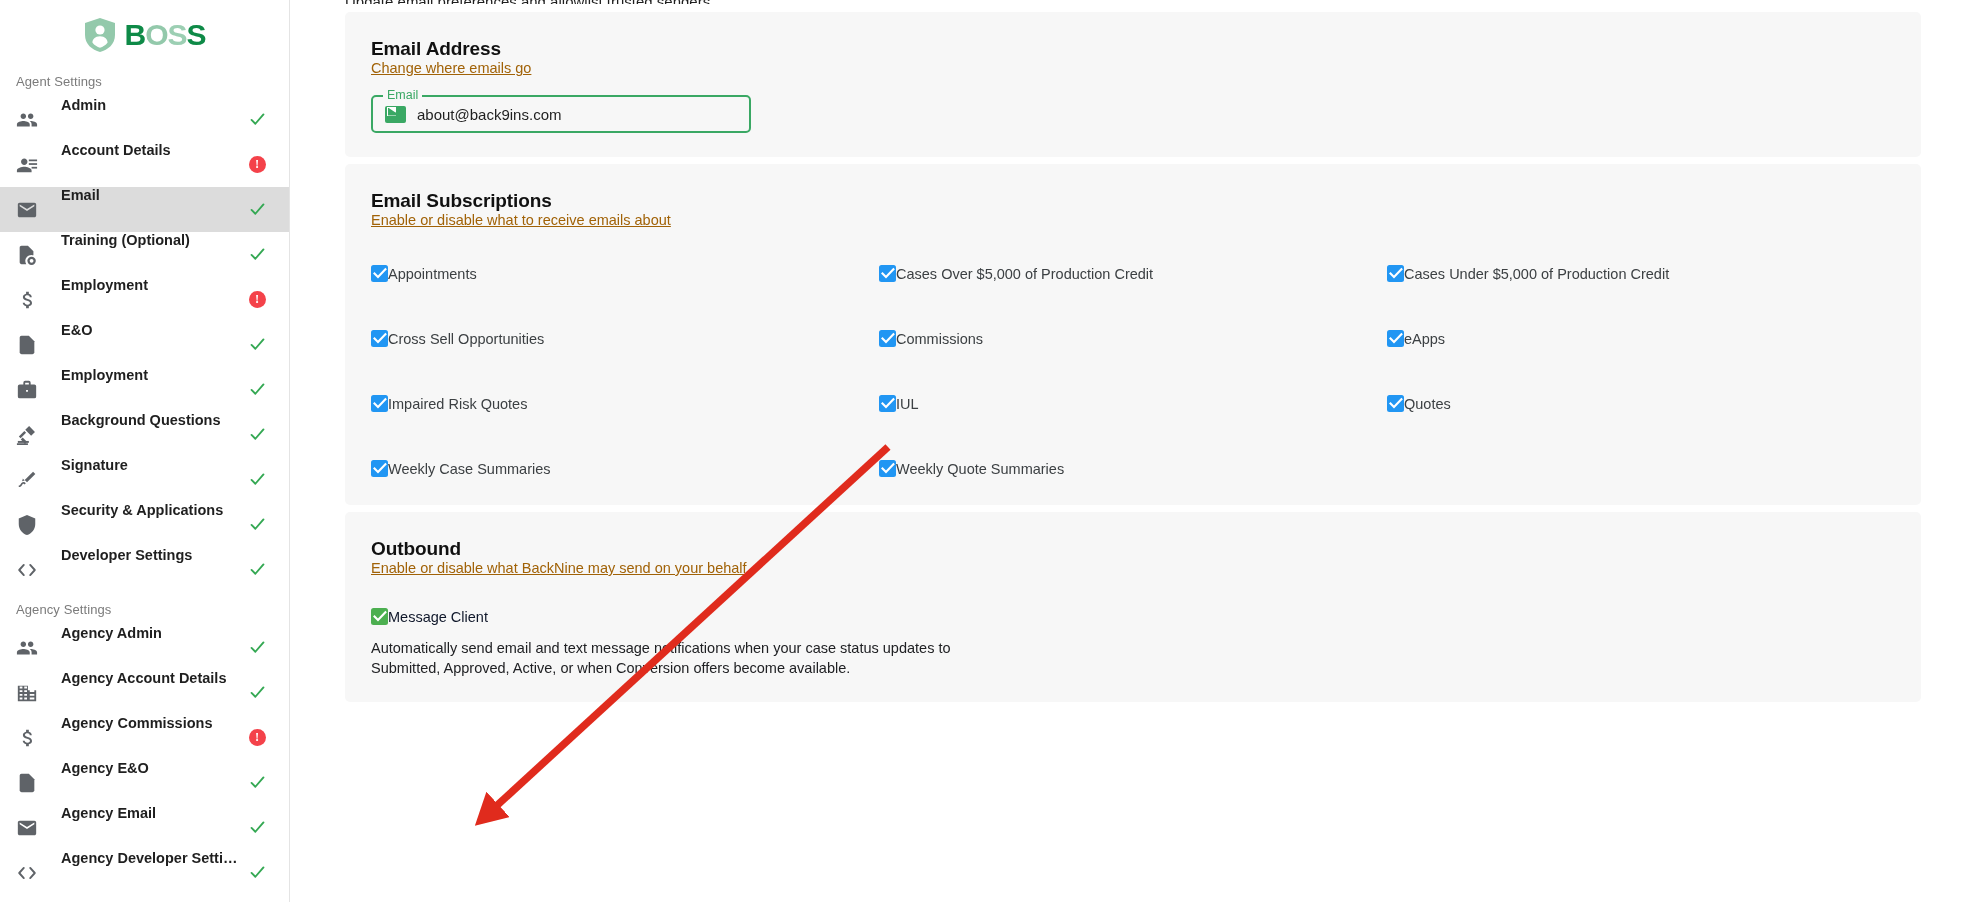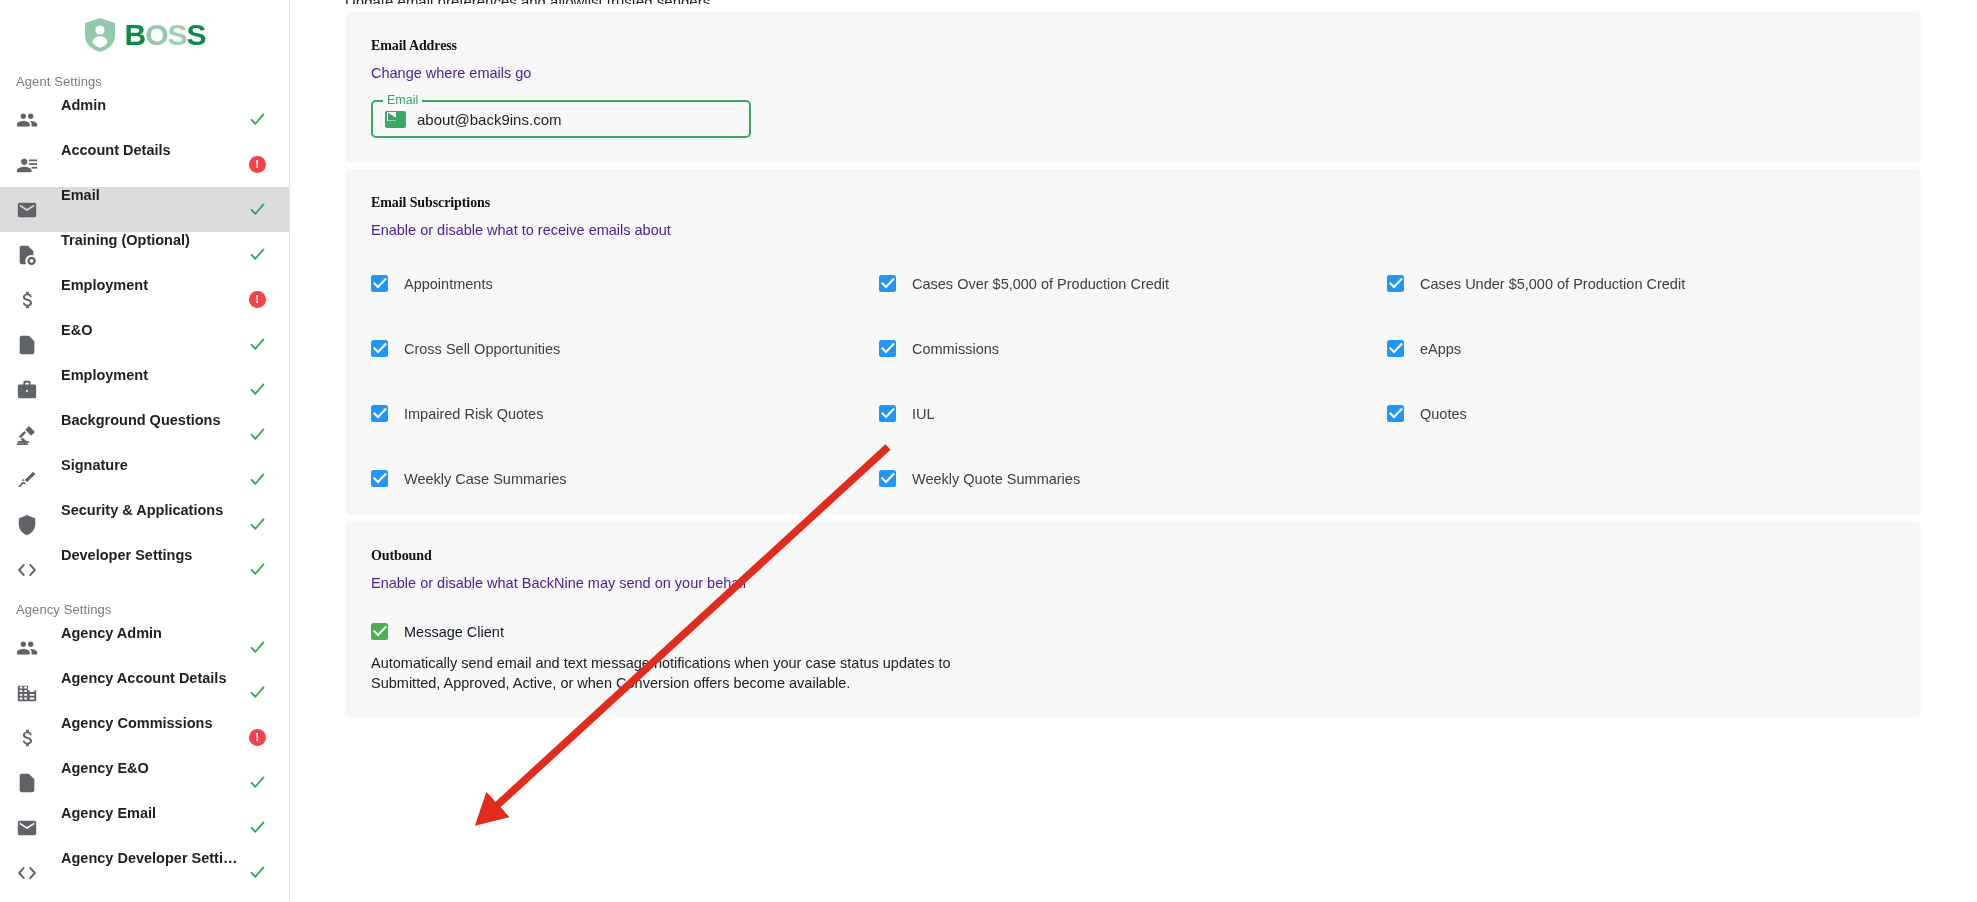--- a/index.html
+++ b/index.html
@@ -117,30 +117,29 @@
     top: -8px;
   }
 
   .card {
     background: #f7f7f7;
     border-radius: 5px;
     padding: 26px 26px 24px 26px;
     margin-bottom: 7px;
   }
   .card-title {
-    font-size: 14px;
+    font-size: 19px;
     font-weight: bold;
     color: #111111;
     letter-spacing: -0.1px;
-    font-family: Liberation Serif, serif;
   }
   .card-sub {
     font-size: 14.5px;
-    color: #4c1d95;
-    margin-top: 11px;
+    color: #a16207;
+    text-decoration: underline;
   }
 
   
   .field-wrap { margin-top: 19px; width: 380px; position: relative; }
   .outlined {
     border: 2px solid #3aa864;
     border-radius: 5px;
     height: 38px;
     display: flex;
     align-items: center;
@@ -204,21 +203,20 @@
     flex: 0 0 17px;
     background: #2196f3;
     border-radius: 2.5px;
     position: relative;
   }
   .cb-box.green { background: #4caf50; }
   .cb-box svg { position: absolute; left: 1.5px; top: 2px; }
   .cb-label {
     font-size: 14.5px;
     color: #3c4043;
-    margin-left: 16px;
     white-space: nowrap;
   }
   .cb-label.green-text { color: #0f172a; }
 
   
   .outbound-row { display: flex; align-items: center; margin-top: 32px; }
   .outbound-desc {
     font-size: 14.5px;
     color: #202124;
     line-height: 20px;

